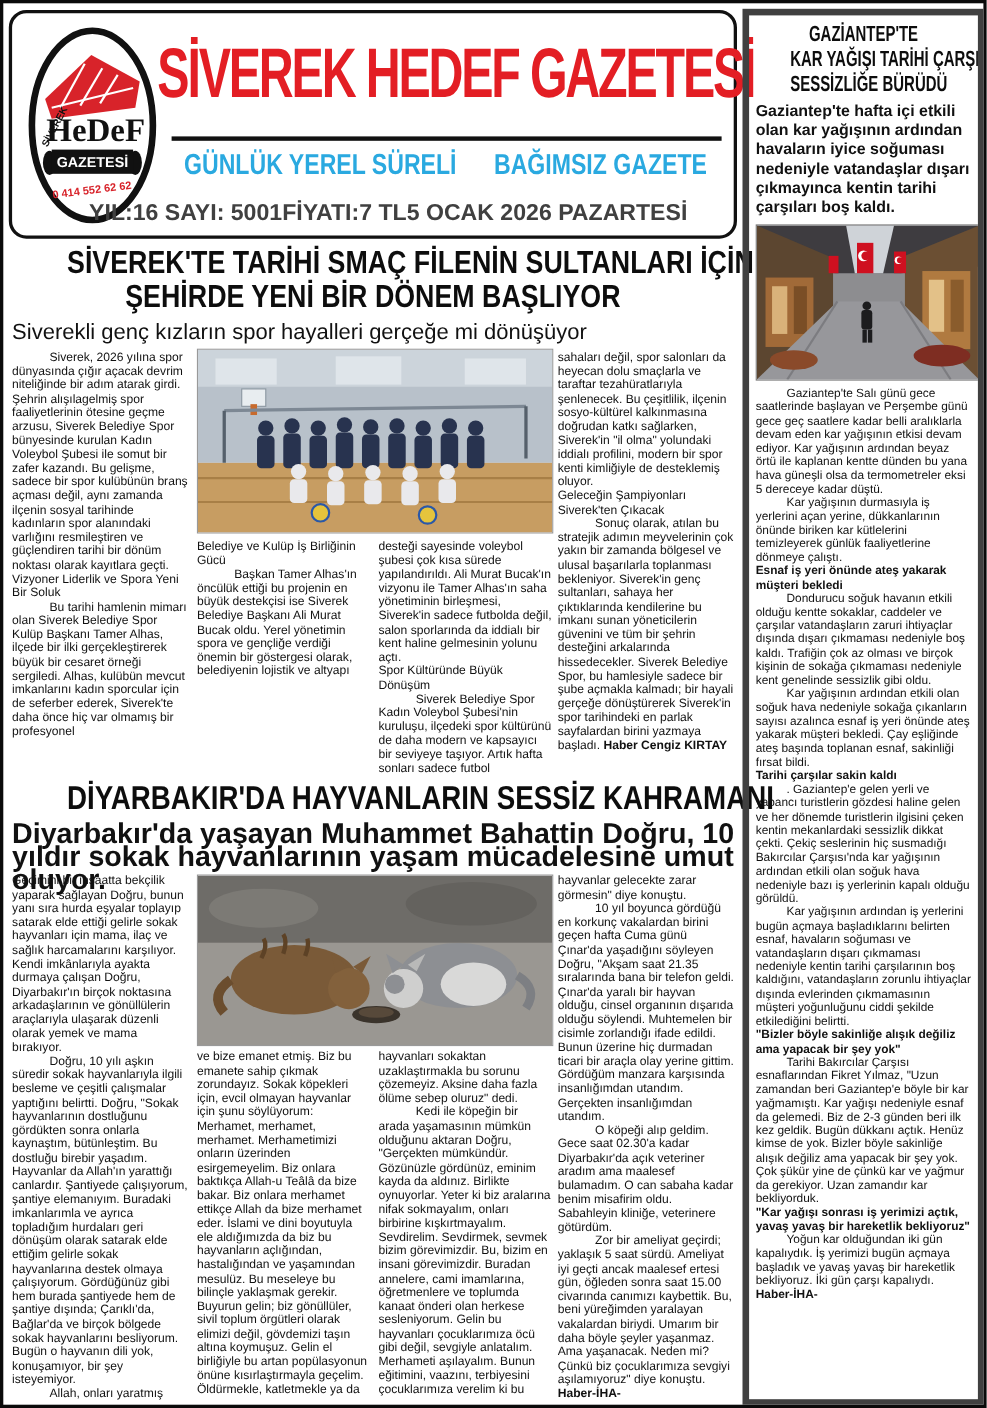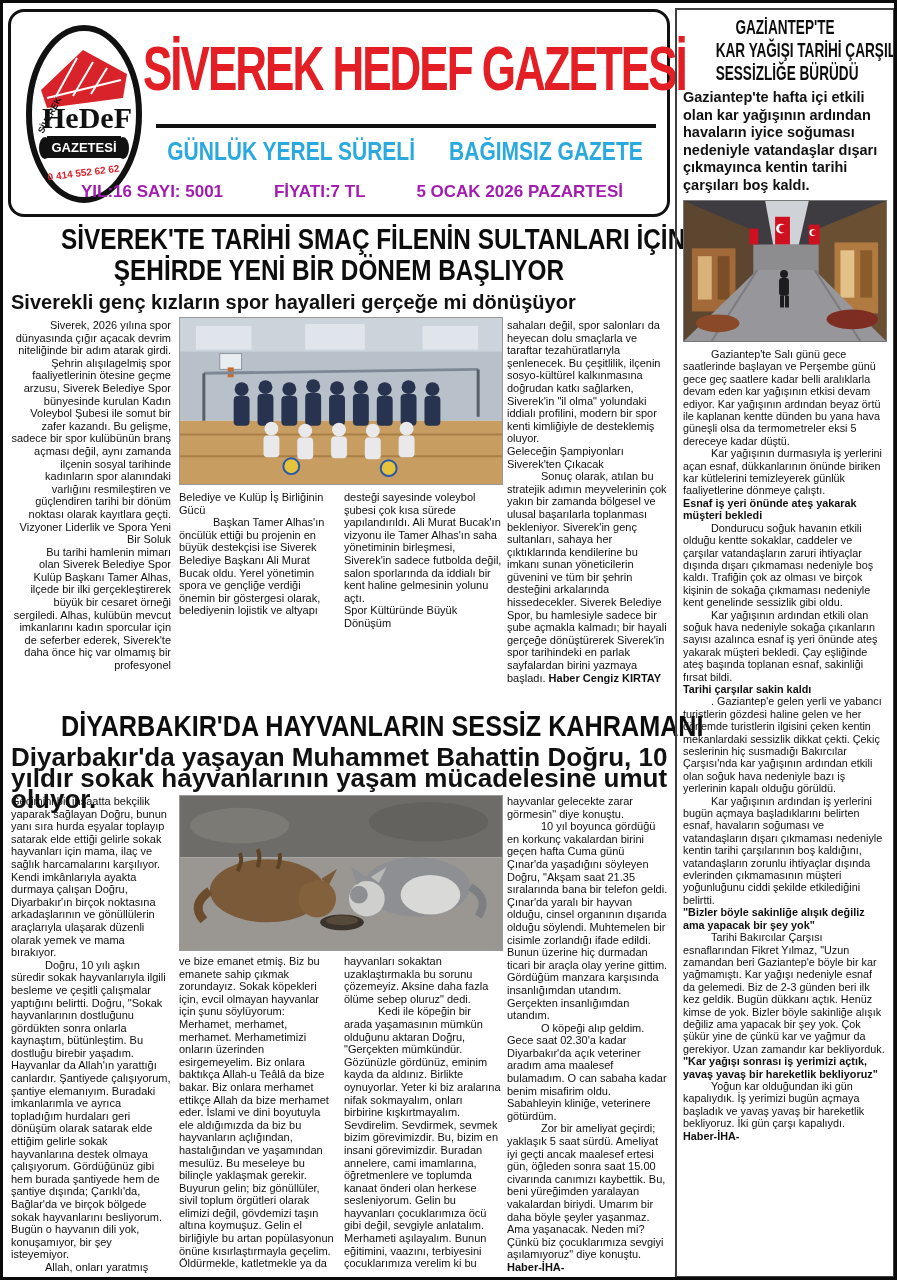--- a/index.html
+++ b/index.html
@@ -12,50 +12,50 @@
   #masthead{left:5px;top:6px;width:662px;height:208px;border:3px solid #111;border-radius:16px;box-sizing:border-box;}
   #mast-title{left:132px;top:20px;width:524px;text-align:center;font-weight:bold;
               font-size:44px;letter-spacing:-2px;color:#e31e24;white-space:nowrap;
               transform:scaleY(1.45);transform-origin:center top;}
   #mast-divider{left:145px;top:112px;width:500px;height:4px;background:#111;}
   #mast-sub{left:132px;top:124px;width:524px;display:flex;justify-content:center;gap:34px;
             font-weight:bold;font-size:21px;color:#2aa9e0;white-space:nowrap;
             transform:scaleY(1.25);transform-origin:center top;}
   #mast-info{left:14px;top:170px;width:632px;display:flex;justify-content:space-between;
              padding:0 34px 0 56px;box-sizing:border-box;
-             font-weight:bold;font-size:17px;color:#a21caf;white-space:nowrap;align-items:center;}
+             font-weight:bold;font-size:21px;color:#404040;white-space:nowrap;align-items:center;}
 
   
   .headline{font-weight:bold;color:#0d0d0d;text-align:center;}
   .condensed{transform:scaleX(.84);transform-origin:center top;white-space:nowrap;}
   #a1-headline{left:5px;top:221px;width:662px;font-size:29px;line-height:31px;}
-  #a1-subhead{left:8px;top:288px;width:655px;font-size:20px;font-weight:bold;}
+  #a1-subhead{left:8px;top:288px;width:655px;font-size:20px;font-weight:normal;}
   #a2-headline{left:5px;top:707px;width:662px;font-size:30px;line-height:32px;}
   #a2-subhead{left:8px;top:744px;width:658px;font-size:26px;line-height:21px;font-weight:bold;}
 
   
   .bodycol{font-size:11px;line-height:12.6px;overflow:hidden;text-align:left;}
   .bodycol p{margin:0;}
   .ind{text-indent:34px;}
   .sub{font-weight:normal;}
-  #a1c1{left:8px;  top:316px;width:160px;height:396px;text-align:right;}
+  #a1c1{left:8px;  top:316px;width:160px;height:396px;}
   #a1c2{left:176px;top:488px;width:158px;height:224px;}
   #a1c3{left:341px;top:488px;width:158px;height:224px;}
   #a1c4{left:504px;top:316px;width:161px;height:398px;}
   #a2c1{left:8px;  top:792px;width:160px;height:482px;}
   #a2c2{left:176px;top:952px;width:158px;height:322px;}
   #a2c3{left:341px;top:952px;width:158px;height:322px;}
   #a2c4{left:504px;top:792px;width:161px;height:482px;}
 
   #photo1{left:176px;top:314px;width:324px;height:168px;}
   #photo2{left:176px;top:792px;width:324px;height:156px;}
   #photo1 svg,#photo2 svg{display:block;width:100%;height:100%;border:1px solid #999;box-sizing:border-box;}
 
   
-  #sidebar{left:672px;top:5px;width:220px;height:1270px;border:2px solid #404040;box-sizing:border-box;
+  #sidebar{left:672px;top:5px;width:220px;height:1270px;border:6px solid #404040;box-sizing:border-box;
            padding:6px 6px 4px 6px;overflow:hidden;}
   .sb-hl-line{font-weight:bold;font-size:20px;line-height:23px;text-align:center;
               transform:scaleX(.68);transform-origin:center;white-space:nowrap;color:#0d0d0d;}
   #sb-lede{font-size:14.5px;line-height:17.5px;font-weight:bold;margin:4px 0 6px 0;}
   #sb-photo svg{display:block;width:204px;height:142px;margin:0 auto;border:1px solid #777;box-sizing:border-box;}
   #sb-body{font-size:10.8px;line-height:12.4px;margin-top:6px;}
   #sb-body p{margin:0;}
   .sb-ind{text-indent:28px;}
   .sb-sub{font-weight:bold;}
 </style>
@@ -162,20 +162,21 @@
     <p class="sub">Vizyoner Liderlik ve Spora Yeni Bir Soluk</p>
     <p class="ind">Bu tarihi hamlenin mimarı olan Siverek Belediye Spor Kulüp Başkanı Tamer Alhas, ilçede bir ilki gerçekleştirerek büyük bir cesaret örneği sergiledi. Alhas, kulübün mevcut imkanlarını kadın sporcular için de seferber ederek, Siverek'te daha önce hiç var olmamış bir profesyonel</p>
   </div>
   <div id="a1c2" class="abs bodycol">
     <p class="sub">Belediye ve Kulüp İş Birliğinin Gücü</p>
     <p class="ind">Başkan Tamer Alhas'ın öncülük ettiği bu projenin en büyük destekçisi ise Siverek Belediye Başkanı Ali Murat Bucak oldu. Yerel yönetimin spora ve gençliğe verdiği önemin bir göstergesi olarak, belediyenin lojistik ve altyapı</p>
   </div>
   <div id="a1c3" class="abs bodycol">
     <p>desteği sayesinde voleybol şubesi çok kısa sürede yapılandırıldı. Ali Murat Bucak'ın vizyonu ile Tamer Alhas'ın saha yönetiminin birleşmesi, Siverek'in sadece futbolda değil, salon sporlarında da iddialı bir kent haline gelmesinin yolunu açtı.</p>
     <p class="sub">Spor Kültüründe Büyük Dönüşüm</p>
+    <p class="ind">Siverek Belediye Spor Kadın Voleybol Şubesi'nin kuruluşu, ilçedeki spor kültürünü de daha modern ve kapsayıcı bir seviyeye taşıyor. Artık hafta sonları sadece futbol</p>
   </div>
   <div id="a1c4" class="abs bodycol">
     <p>sahaları değil, spor salonları da heyecan dolu smaçlarla ve taraftar tezahüratlarıyla şenlenecek. Bu çeşitlilik, ilçenin sosyo-kültürel kalkınmasına doğrudan katkı sağlarken, Siverek'in "il olma" yolundaki iddialı profilini, modern bir spor kenti kimliğiyle de desteklemiş oluyor.</p>
     <p class="sub">Geleceğin Şampiyonları Siverek'ten Çıkacak</p>
     <p class="ind"><span>Sonuç olarak, atılan bu stratejik adımın meyvelerinin çok yakın bir zamanda bölgesel ve ulusal başarılarla toplanması bekleniyor. Siverek'in genç sultanları, sahaya her çıktıklarında kendilerine bu imkanı sunan yöneticilerin güvenini ve tüm bir şehrin desteğini arkalarında hissedecekler. Siverek Belediye Spor, bu hamlesiyle sadece bir şube açmakla kalmadı; bir hayali gerçeğe dönüştürerek Siverek'in spor tarihindeki en parlak sayfalardan birini yazmaya başladı.</span> <b>Haber Cengiz KIRTAY</b></p>
   </div>
 
   <div id="a2-headline" class="abs headline">
     <div class="condensed">DİYARBAKIR'DA HAYVANLARIN SESSİZ KAHRAMANI</div>
   </div>
@@ -265,21 +266,21 @@
           <rect x="96" y="78" width="10" height="18" rx="3"></rect>
           <rect x="97" y="96" width="4" height="12"></rect>
           <rect x="102" y="96" width="4" height="12"></rect>
         </g>
         <ellipse cx="170" cy="120" rx="26" ry="10" fill="#7e2d22"></ellipse>
         <ellipse cx="34" cy="124" rx="22" ry="9" fill="#8a4a2a"></ellipse>
       </svg>
     </div>
     <div id="sb-body">
       <p class="sb-ind">Gaziantep'te Salı günü gece saatlerinde başlayan ve Perşembe günü gece geç saatlere kadar belli aralıklarla devam eden kar yağışının etkisi devam ediyor. Kar yağışının ardından beyaz örtü ile kaplanan kentte dünden bu yana hava güneşli olsa da termometreler eksi 5 dereceye kadar düştü.</p>
-      <p class="sb-ind">Kar yağışının durmasıyla iş yerlerini açan esnaf, dükkanlarının önünde biriken kar kütlelerini temizleyerek günlük faaliyetlerine dönmeye çalıştı.</p>
+      <p class="sb-ind">Kar yağışının durmasıyla iş yerlerini açan yerine, dükkanlarının önünde biriken kar kütlelerini temizleyerek günlük faaliyetlerine dönmeye çalıştı.</p>
       <p class="sb-sub">Esnaf iş yeri önünde ateş yakarak müşteri bekledi</p>
       <p class="sb-ind">Dondurucu soğuk havanın etkili olduğu kentte sokaklar, caddeler ve çarşılar vatandaşların zaruri ihtiyaçlar dışında dışarı çıkmaması nedeniyle boş kaldı. Trafiğin çok az olması ve birçok kişinin de sokağa çıkmaması nedeniyle kent genelinde sessizlik gibi oldu.</p>
       <p class="sb-ind">Kar yağışının ardından etkili olan soğuk hava nedeniyle sokağa çıkanların sayısı azalınca esnaf iş yeri önünde ateş yakarak müşteri bekledi. Çay eşliğinde ateş başında toplanan esnaf, sakinliği fırsat bildi.</p>
       <p class="sb-sub">Tarihi çarşılar sakin kaldı</p>
       <p class="sb-ind">. Gaziantep'e gelen yerli ve yabancı turistlerin gözdesi haline gelen ve her dönemde turistlerin ilgisini çeken kentin mekanlardaki sessizlik dikkat çekti. Çekiç seslerinin hiç susmadığı Bakırcılar Çarşısı'nda kar yağışının ardından etkili olan soğuk hava nedeniyle bazı iş yerlerinin kapalı olduğu görüldü.</p>
       <p class="sb-ind">Kar yağışının ardından iş yerlerini bugün açmaya başladıklarını belirten esnaf, havaların soğuması ve vatandaşların dışarı çıkmaması nedeniyle kentin tarihi çarşılarının boş kaldığını, vatandaşların zorunlu ihtiyaçlar dışında evlerinden çıkmamasının müşteri yoğunluğunu ciddi şekilde etkilediğini belirtti.</p>
       <p class="sb-sub">"Bizler böyle sakinliğe alışık değiliz ama yapacak bir şey yok"</p>
       <p class="sb-ind">Tarihi Bakırcılar Çarşısı esnaflarından Fikret Yılmaz, "Uzun zamandan beri Gaziantep'e böyle bir kar yağmamıştı. Kar yağışı nedeniyle esnaf da gelemedi. Biz de 2-3 günden beri ilk kez geldik. Bugün dükkanı açtık. Henüz kimse de yok. Bizler böyle sakinliğe alışık değiliz ama yapacak bir şey yok. Çok şükür yine de çünkü kar ve yağmur da gerekiyor. Uzan zamandır kar bekliyorduk.</p>
       <p class="sb-sub">"Kar yağışı sonrası iş yerimizi açtık, yavaş yavaş bir hareketlik bekliyoruz"</p>
       <p class="sb-ind">Yoğun kar olduğundan iki gün kapalıydık. İş yerimizi bugün açmaya başladık ve yavaş yavaş bir hareketlik bekliyoruz. İki gün çarşı kapalıydı.</p>

